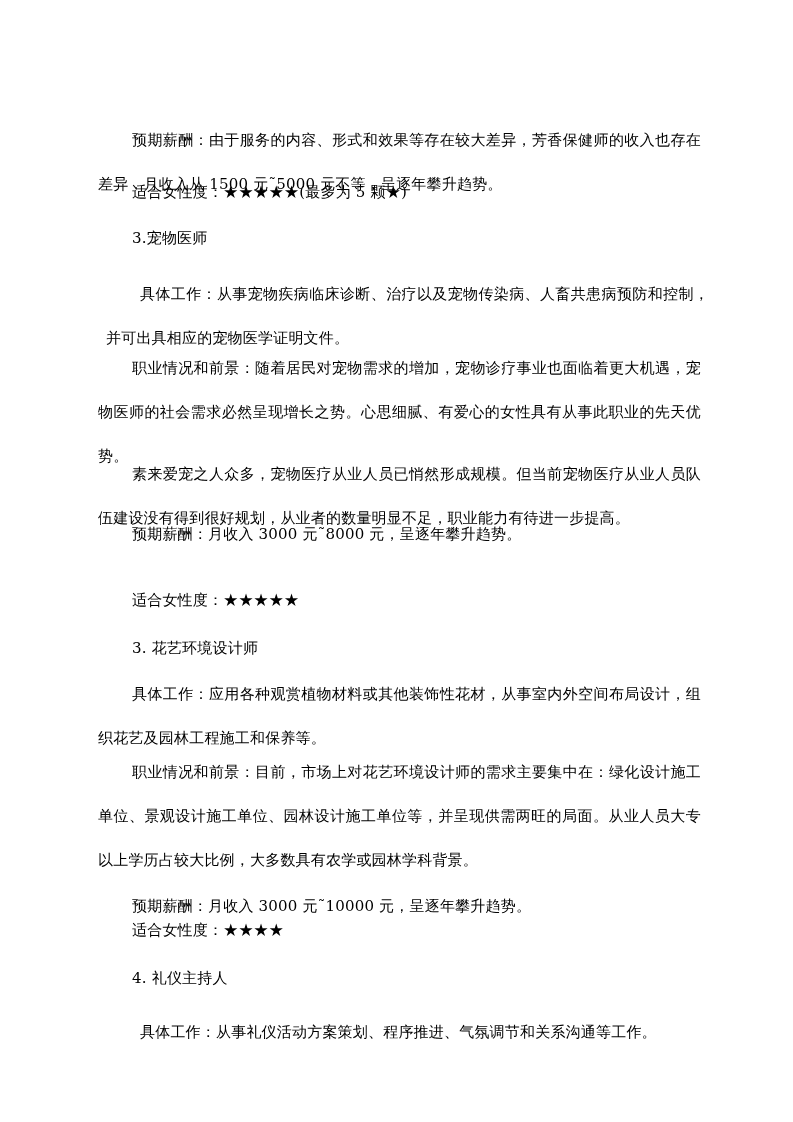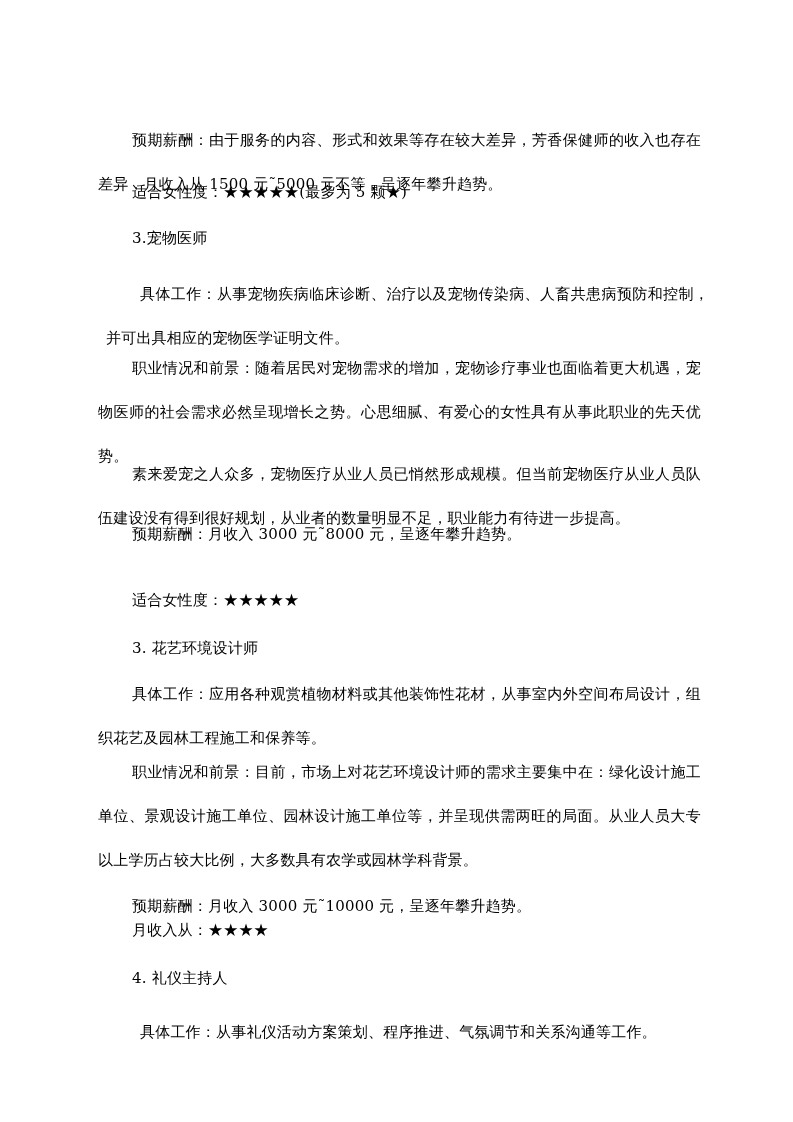--- a/index.html
+++ b/index.html
@@ -19,16 +19,16 @@
   <p class="p" style="top:216px;margin:0">3.宠物医师</p>
   <p class="p" style="top:264px;margin:8px">具体工作：从事宠物疾病临床诊断、治疗以及宠物传染病、人畜共患病预防和控制，并可出具相应的宠物医学证明文件。</p>
   <p class="p" style="top:346px;margin:0">职业情况和前景：随着居民对宠物需求的增加，宠物诊疗事业也面临着更大机遇，宠物医师的社会需求必然呈现增长之势。心思细腻、有爱心的女性具有从事此职业的先天优势。</p>
   <p class="p" style="top:452px;margin:0">素来爱宠之人众多，宠物医疗从业人员已悄然形成规模。但当前宠物医疗从业人员队伍建设没有得到很好规划，从业者的数量明显不足，职业能力有待进一步提高。</p>
   <p class="p" style="top:512px;margin:0">预期薪酬：月收入 3000 元˜8000 元，呈逐年攀升趋势。</p>
   <p class="p" style="top:578px;margin:0">适合女性度：★★★★★</p>
   <p class="p h" style="top:626px;margin:0">3.  花艺环境设计师</p>
   <p class="p" style="top:672px;margin:0">具体工作：应用各种观赏植物材料或其他装饰性花材，从事室内外空间布局设计，组织花艺及园林工程施工和保养等。</p>
   <p class="p" style="top:750px;margin:0">职业情况和前景：目前，市场上对花艺环境设计师的需求主要集中在：绿化设计施工单位、景观设计施工单位、园林设计施工单位等，并呈现供需两旺的局面。从业人员大专以上学历占较大比例，大多数具有农学或园林学科背景。</p>
   <p class="p" style="top:884px;margin:0">预期薪酬：月收入 3000 元˜10000 元，呈逐年攀升趋势。</p>
-  <p class="p" style="top:908px;margin:0">月收入从：★★★★</p>
+  <p class="p" style="top:908px;margin:0">适合女性度：★★★★</p>
   <p class="p h" style="top:956px;margin:0">4.  礼仪主持人</p>
   <p class="p" style="top:1002px;margin:8px">具体工作：从事礼仪活动方案策划、程序推进、气氛调节和关系沟通等工作。</p>
 </div>
 
 </body></html>

